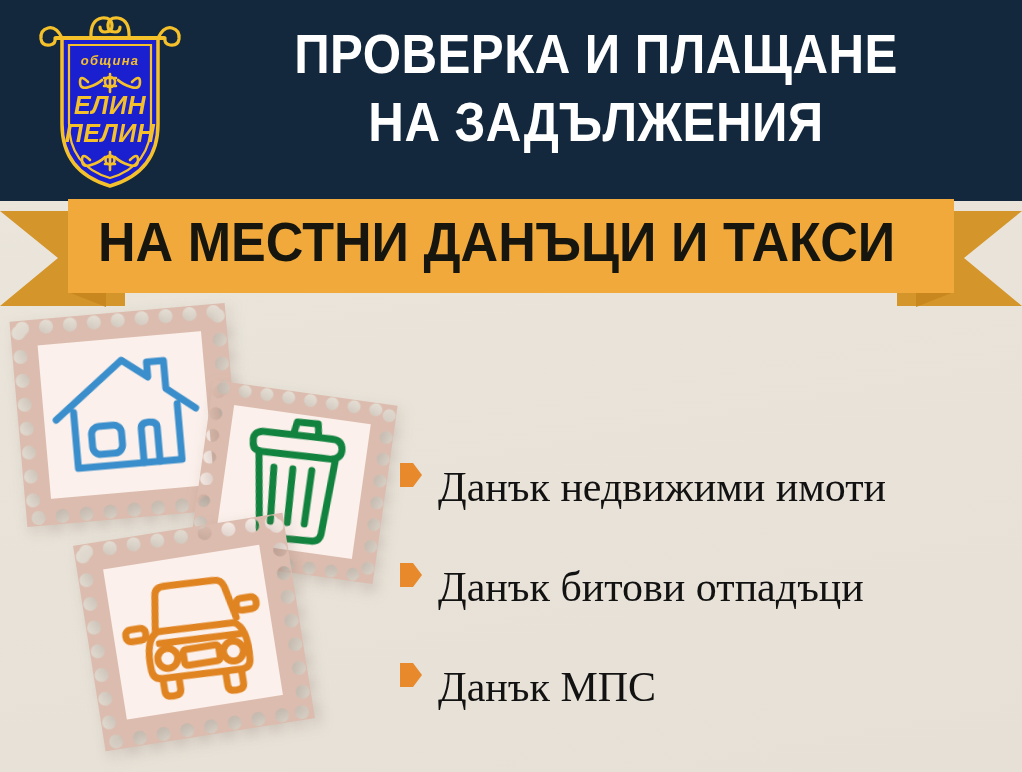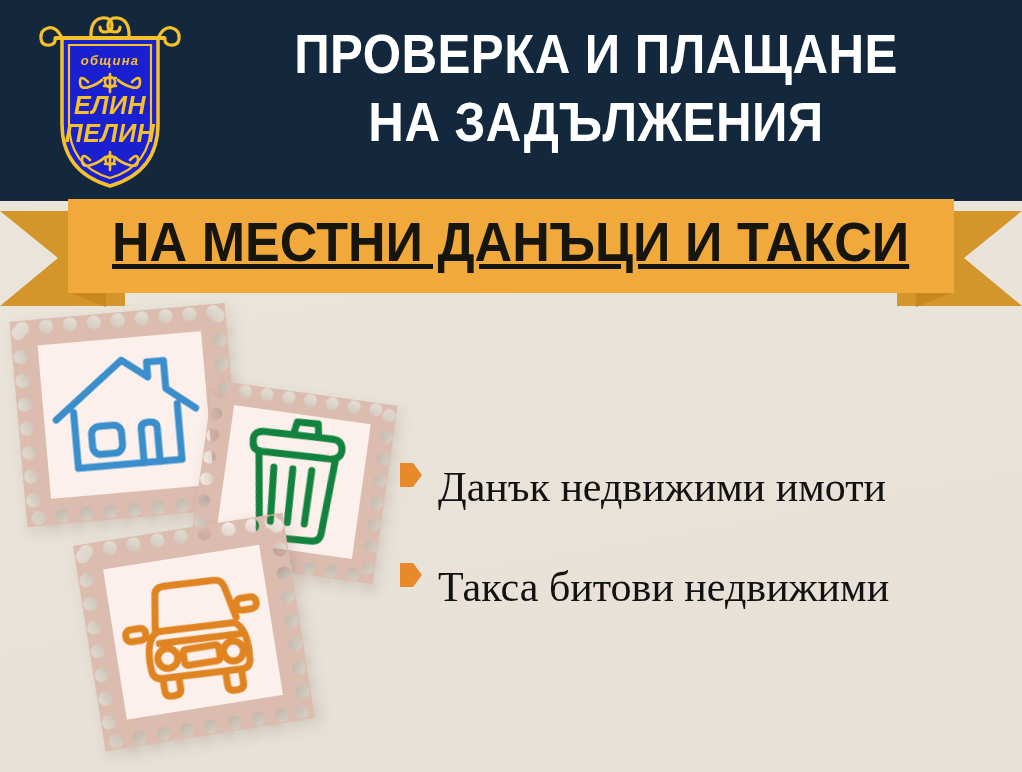--- a/index.html
+++ b/index.html
@@ -126,29 +126,28 @@
     background: #f2a93b;
   }
   .ribbon-text {
     position: absolute;
     left: 68px;
     top: 0;
     width: 886px;
     height: 84px;
     display: flex;
     align-items: center;
-    justify-content: center;
+    justify-content: flex-start;
     color: #16160f;
     font-family: "Liberation Sans Narrow", "Liberation Sans", sans-serif;
     font-weight: 700;
     font-size: 56px;
     letter-spacing: 0px;
     white-space: nowrap;
     transform-origin: center center;
-    text-decoration: underline;
   }
   .ribbon-text span {
     display: inline-block;
     transform: scaleX(0.93);
   }
 
   
   .stamp {
     position: absolute;
     z-index: 3;
@@ -425,19 +424,23 @@
 
   <div class="list">
 
     <div class="list-item">
       <span class="bullet"></span>
       <span class="list-label">Данък недвижими имоти</span>
     </div>
 
     <div class="list-item">
       <span class="bullet"></span>
-      <span class="list-label">Такса битови недвижими</span>
+      <span class="list-label">Данък битови отпадъци</span>
     </div>
 
+    <div class="list-item">
+      <span class="bullet"></span>
+      <span class="list-label">Данък МПС</span>
+    </div>
 
   </div>
 
 </div>
 
 </body></html>

